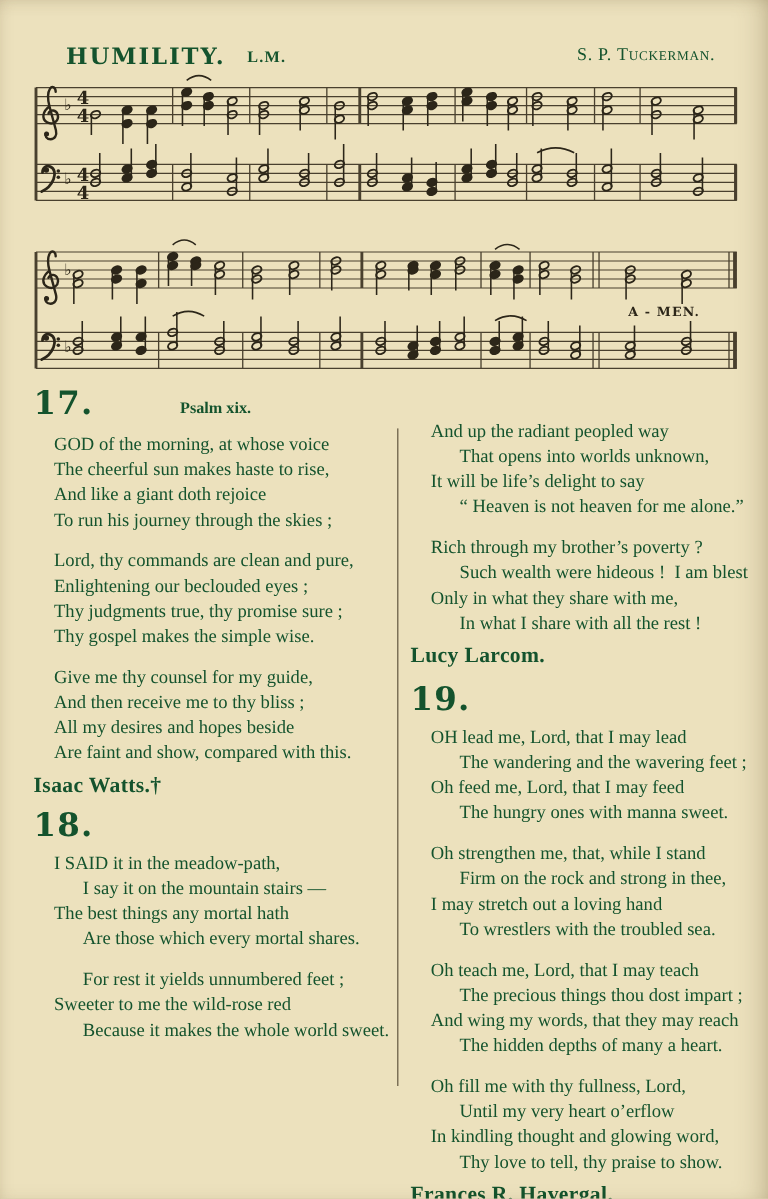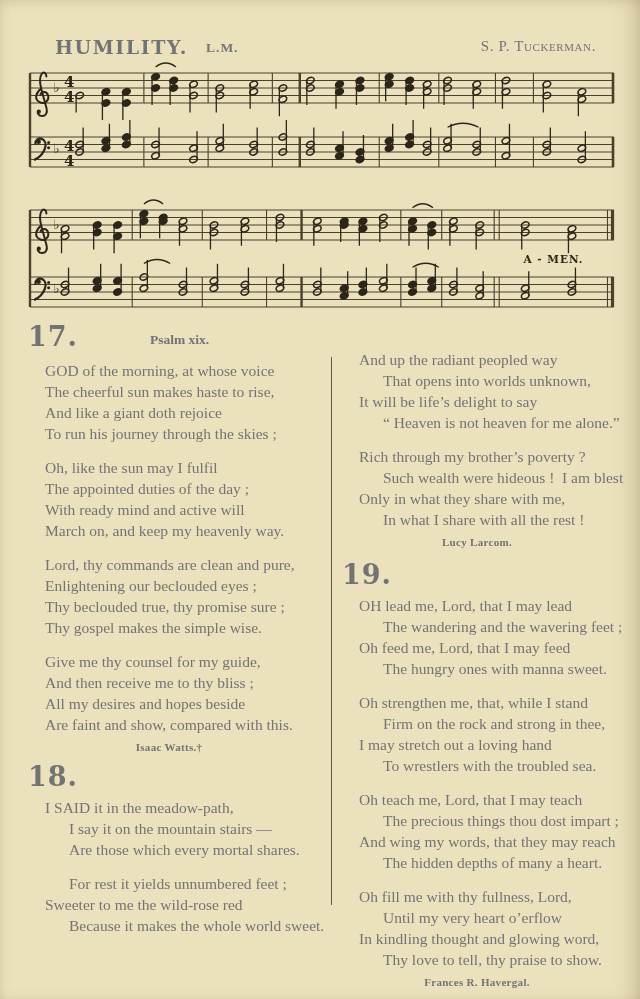--- a/index.html
+++ b/index.html
@@ -1,18 +1,18 @@
 <!DOCTYPE html>
 <html><head>
 <meta charset="utf-8">
 <style>
   html,body{margin:0;padding:0;background:#d8cfae;}
   .page{
     position:relative;width:640px;height:999px;margin:0 auto;
-    background:#ece1bd;color:#737373;overflow:hidden;
+    background:#ece1bd;color:#14532d;overflow:hidden;
     font-family:"Liberation Serif", serif;
   }
   .page::after{
     content:"";position:absolute;inset:0;pointer-events:none;
     box-shadow:inset -16px 0 26px -16px rgba(95,75,40,.38),
                inset 6px 0 14px -9px rgba(95,75,40,.22),
                inset 0 8px 18px -12px rgba(95,75,40,.18);
   }
   .hdr-title{
     position:absolute;left:55px;top:36px;font-size:19px;font-weight:bold;
@@ -35,21 +35,21 @@
   .hymn-number.h18{margin-top:9px;}
   .hymn-number.h19{margin-top:12px;}
   .hymn-subtitle{
     font-weight:bold;font-size:13.5px;
     margin:-27px 0 10px 122px;line-height:20px;
   }
   .stanza{margin:0 0 13px 17px;font-size:15.5px;line-height:21px;}
   .vline{white-space:nowrap;}
   .stanza.alt .vline.ind{padding-left:24px;}
   .attrib{
-    text-align:center;font-size:11px;font-weight:bold;
+    text-align:left;font-size:18px;font-weight:bold;
     margin:-7px 20px 4px 0;letter-spacing:.3px;
   }
 </style>
 </head>
 <body>
 
 <div class="page">
   <div class="hdr-title">HUMILITY.</div>
   <div class="hdr-meter">L.M.</div>
   <div class="hdr-composer">S. P. Tuckerman.</div>
@@ -376,42 +376,37 @@
   <div class="col" id="col-left">
       <div class="hymn-number h17">17.</div>
       <div class="hymn-subtitle">Psalm xix.</div>
       <div class="stanza">
         <div class="vline">GOD of the morning, at whose voice</div>
         <div class="vline">The cheerful sun makes haste to rise,</div>
         <div class="vline">And like a giant doth rejoice</div>
         <div class="vline">To run his journey through the skies ;</div>
       </div>
       <div class="stanza">
-        <div class="vline">Oh, like the sun may I fulfil</div>
-        <div class="vline">The appointed duties of the day ;</div>
-        <div class="vline">With ready mind and active will</div>
-        <div class="vline">March on, and keep my heavenly way.</div>
-      </div>
-      <div class="stanza">
         <div class="vline">Lord, thy commands are clean and pure,</div>
         <div class="vline">Enlightening our beclouded eyes ;</div>
-        <div class="vline">Thy beclouded true, thy promise sure ;</div>
+        <div class="vline">Thy judgments true, thy promise sure ;</div>
         <div class="vline">Thy gospel makes the simple wise.</div>
       </div>
       <div class="stanza">
         <div class="vline">Give me thy counsel for my guide,</div>
         <div class="vline">And then receive me to thy bliss ;</div>
         <div class="vline">All my desires and hopes beside</div>
         <div class="vline">Are faint and show, compared with this.</div>
       </div>
       <div class="attrib">Isaac Watts.†</div>
       <div class="hymn-number h18">18.</div>
       <div class="stanza alt">
         <div class="vline">I SAID it in the meadow-path,</div>
         <div class="vline ind">I say it on the mountain stairs —</div>
+        <div class="vline">The best things any mortal hath</div>
         <div class="vline ind">Are those which every mortal shares.</div>
       </div>
       <div class="stanza alt">
         <div class="vline ind">For rest it yields unnumbered feet ;</div>
         <div class="vline">Sweeter to me the wild-rose red</div>
         <div class="vline ind">Because it makes the whole world sweet.</div>
       </div>
     </div>
   <div class="col" id="col-right">
       <div class="stanza alt">

